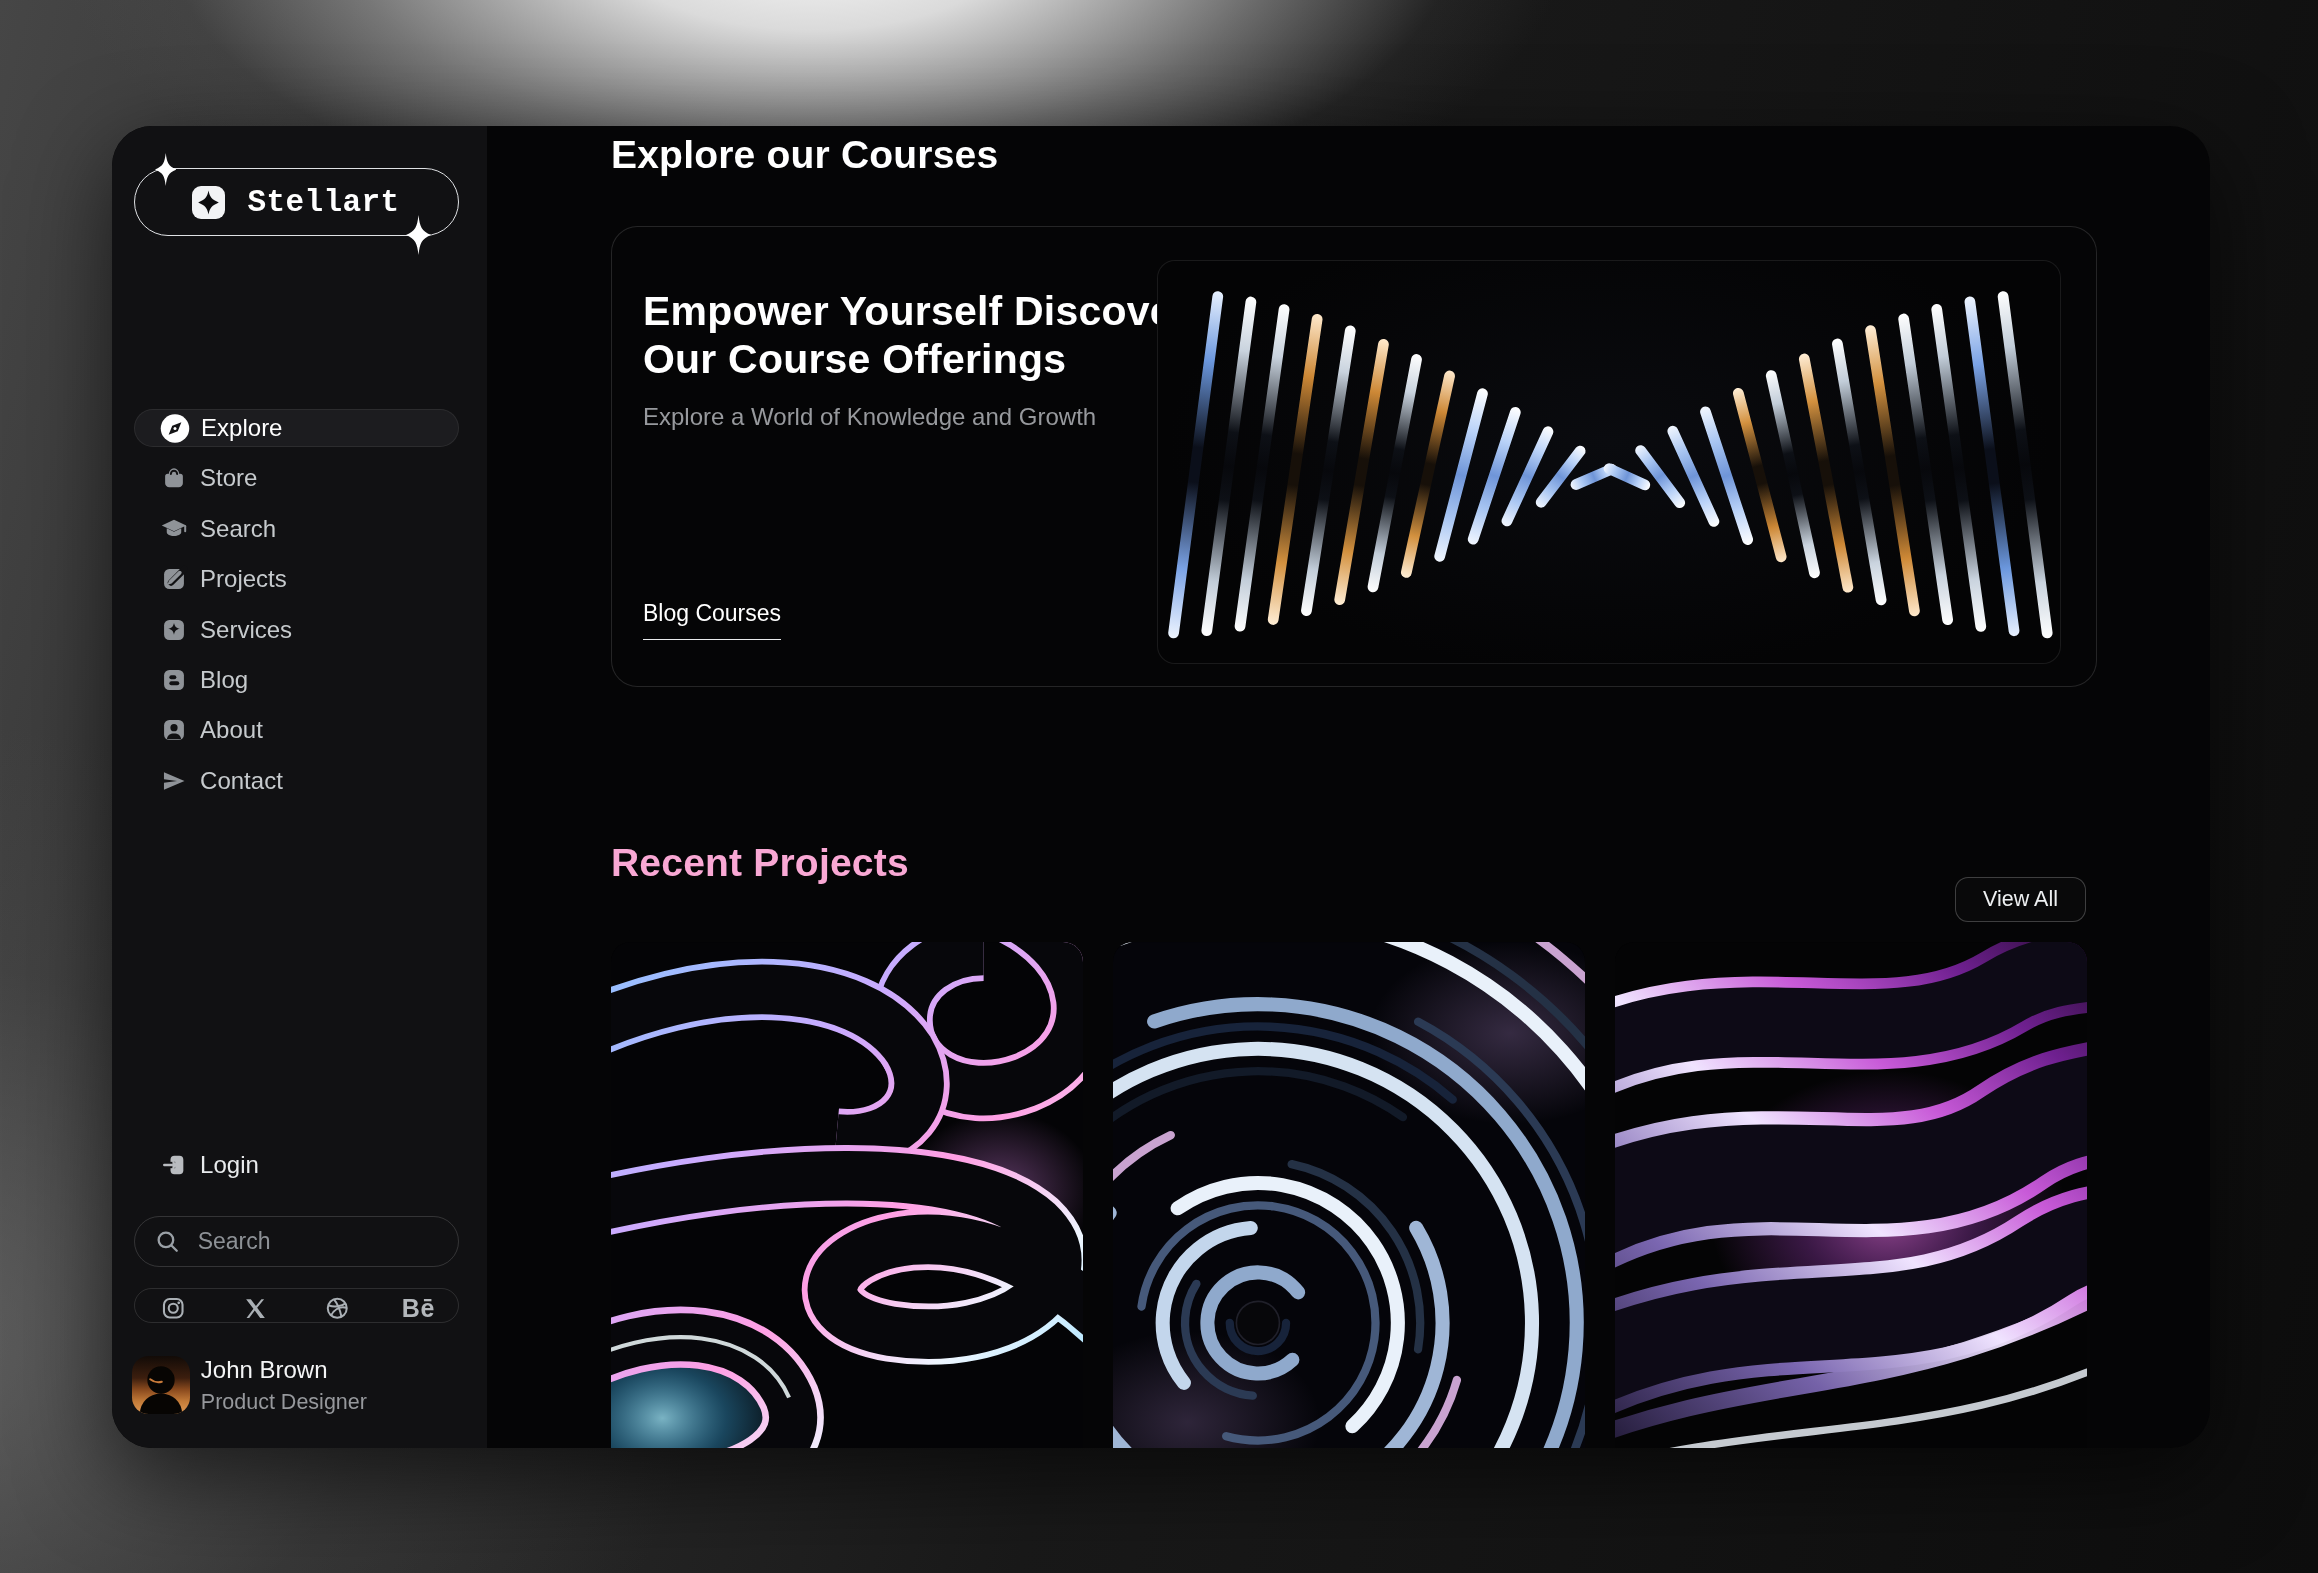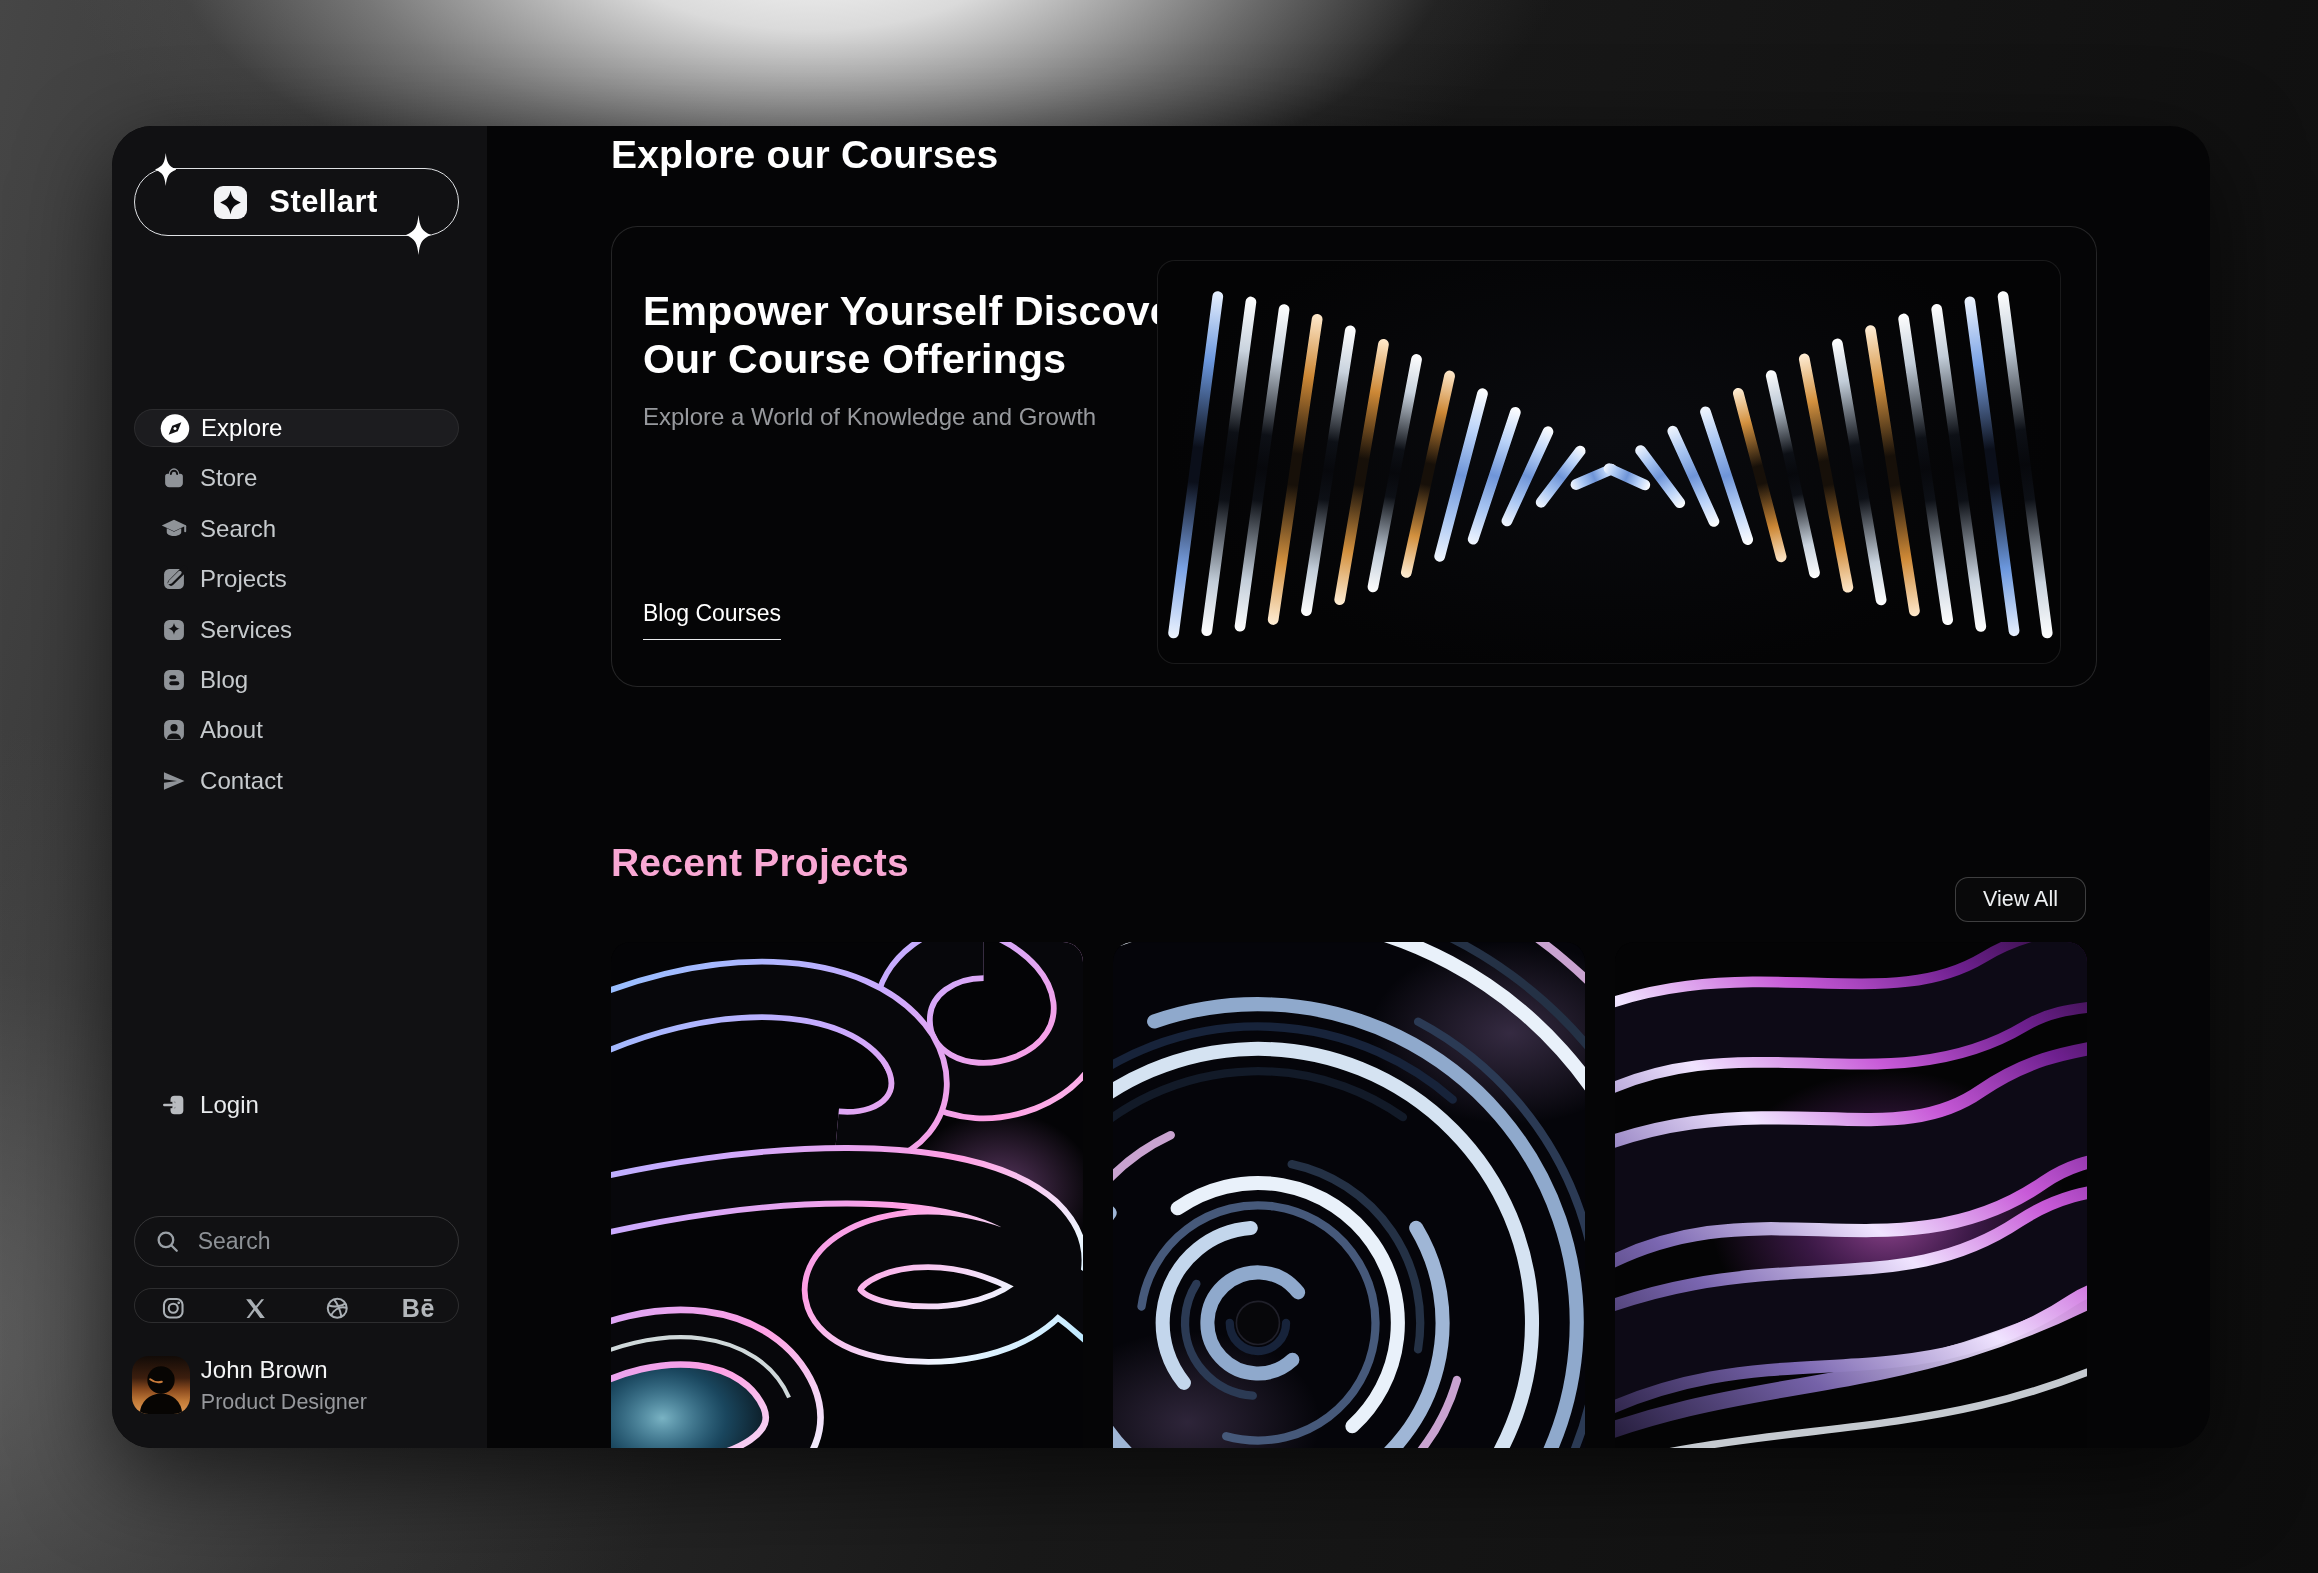--- a/index.html
+++ b/index.html
@@ -18,38 +18,38 @@
   .panel{
     position:absolute;left:112px;top:126px;width:2098px;height:1322px;
     background:#050506;border-radius:40px;overflow:hidden;
     box-shadow:0 28px 91px rgba(0,0,0,.6);
   }
   
   .sidebar{position:absolute;left:0;top:0;width:375px;height:100%;background:#111113}
   .logo-pill{
     position:absolute;left:21.5px;top:42px;width:325px;height:68px;box-sizing:border-box;
     border:1.7px solid #dfe1e4;border-radius:38px;
-    display:flex;align-items:center;justify-content:center;gap:22px;
+    display:flex;align-items:center;justify-content:center;gap:22px;font-family:Liberation Mono, monospace;
   }
   .logo-text{font-size:31px;font-weight:700;color:#fff;letter-spacing:0.4px}
   .sparkle{position:absolute}
   .sparkle-sm{left:20px;top:-15.7px;width:21.5px;height:33px}
   .sparkle-lg{left:271px;top:46px;width:25px;height:40px}
   .nav{position:absolute;left:21.5px;top:283px;width:325px;display:flex;flex-direction:column;gap:12.4px}
   .nav-item{
     height:38px;border-radius:27px;display:flex;align-items:center;gap:11.6px;
     padding-left:25px;cursor:pointer;box-sizing:border-box;
   }
   .nav-item.active{background:#1c1c1f;border:0.8px solid rgba(255,255,255,.07)}
   .nav-label{font-size:24px;color:#c6cacd}
   .nav-item.active .nav-label{color:#fff}
   .icon36{width:30px;height:30px;flex:0 0 30px;display:flex;align-items:center;justify-content:center}
   .icon40{width:33px;height:33px;flex:0 0 33px}
   .login-row{
-    position:absolute;left:21.5px;top:961px;width:325px;height:36px;
+    position:absolute;left:21.5px;top:1021px;width:325px;height:36px;
     display:flex;align-items:center;gap:11.6px;padding-left:25px;box-sizing:border-box;cursor:pointer;text-align:center;
   }
   .login-label{font-size:24px;color:#e9ebed}
   .search-box{
     position:absolute;left:21.5px;top:1090px;width:325px;height:51px;box-sizing:border-box;
     border:1.7px solid rgba(255,255,255,.15);border-radius:28px;
     display:flex;align-items:center;gap:13.2px;padding:0 18px;
   }
   .search-box input{
     flex:1;background:transparent;border:none;outline:none;

